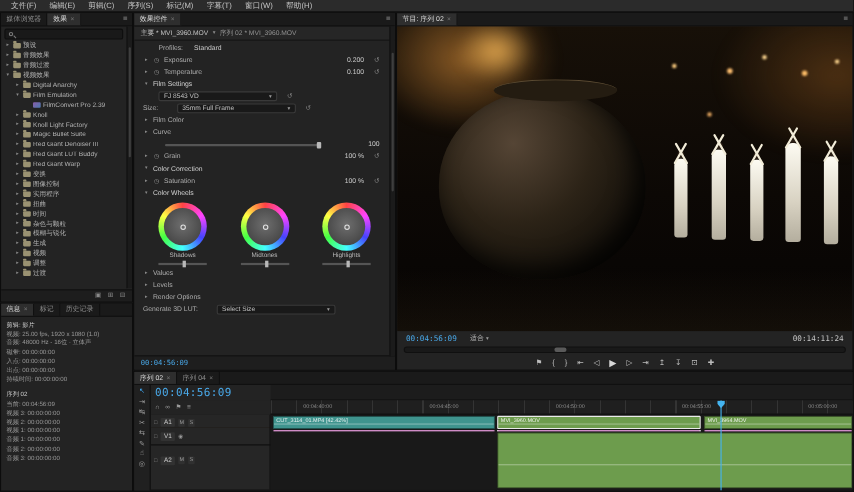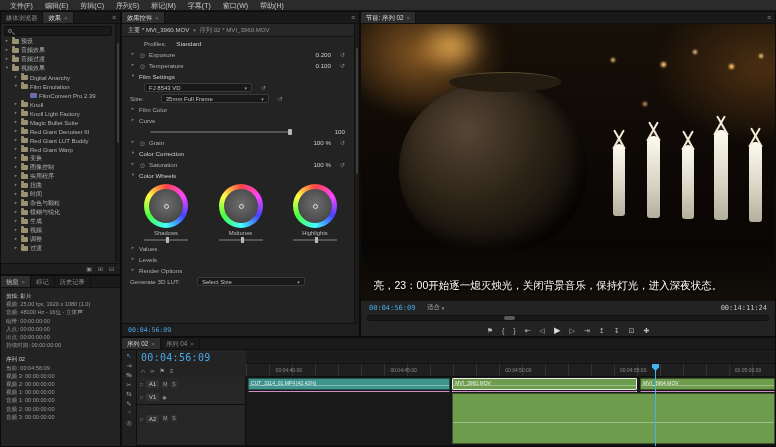--- a/index.html
+++ b/index.html
@@ -538,21 +538,20 @@
         <i class="arm r"></i>
         <i class="dress"></i>
       </div>
     <div class="fig f5">
         <i class="head"></i>
         <i class="arm l"></i>
         <i class="arm r"></i>
         <i class="dress"></i>
       </div>
     <div class="v-floor"></div>
-    <div class="subtitle">亮，23：00开始逐一熄灭烛光，关闭背景音乐，保持灯光，进入深夜状态。</div>
   </div>
   <div class="mon-bar">
     <span class="tc blue">00:04:56:09</span>
     <span class="fit">
       <span>适合</span>
       <span class="dd-chev">▾</span>
     </span>
     <span class="tc dur">00:14:11:24</span>
   </div>
   <div class="scrub">

